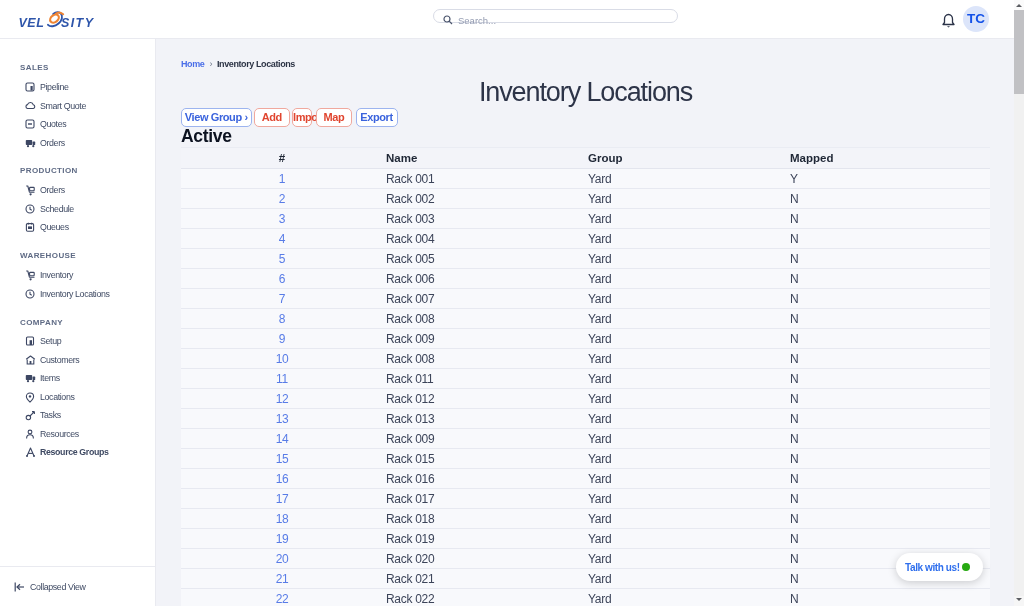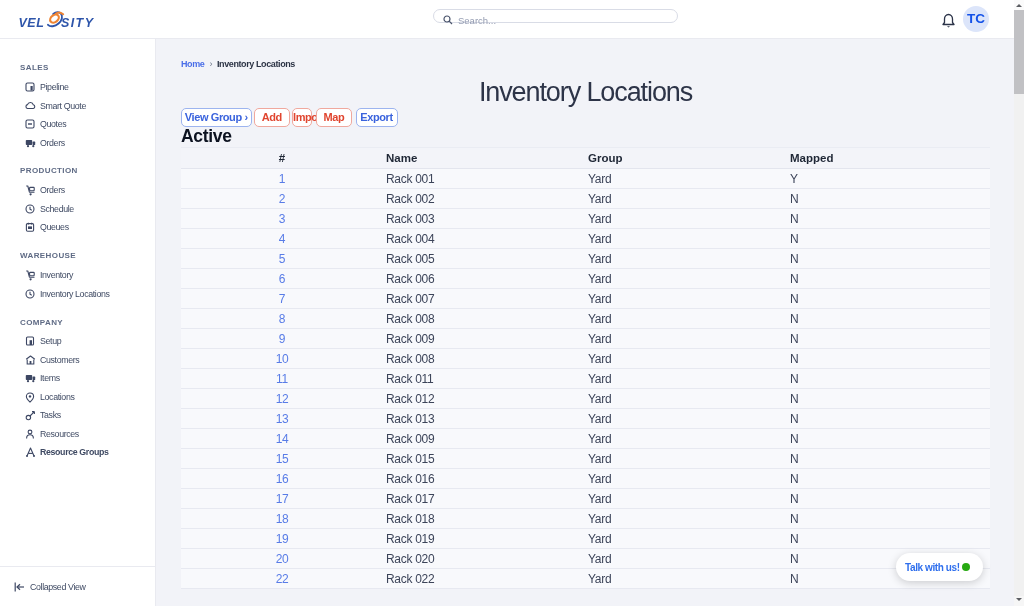--- a/index.html
+++ b/index.html
@@ -359,20 +359,26 @@
         <td class="cl">Yard</td>
         <td class="cl">N</td>
       </tr>
   <tr>
         <td class="c1 num">20</td>
         <td class="cl">Rack 020</td>
         <td class="cl">Yard</td>
         <td class="cl">N</td>
       </tr>
   <tr>
+        <td class="c1 num">21</td>
+        <td class="cl">Rack 021</td>
+        <td class="cl">Yard</td>
+        <td class="cl">N</td>
+      </tr>
+  <tr>
         <td class="c1 num">22</td>
         <td class="cl">Rack 022</td>
         <td class="cl">Yard</td>
         <td class="cl">N</td>
       </tr>
 
 </tbody>
   </table>
 
 <div class="chat">

